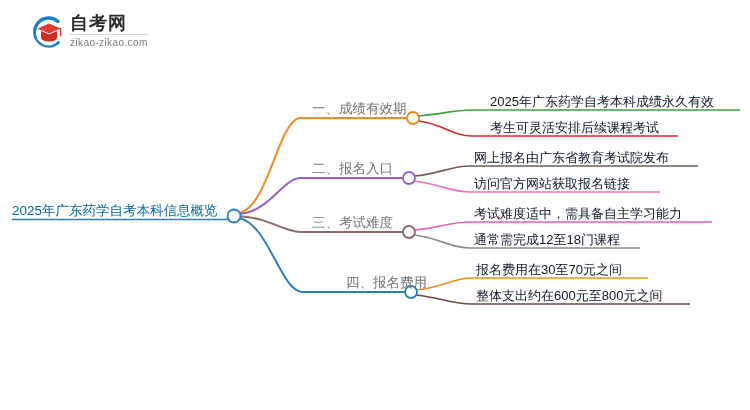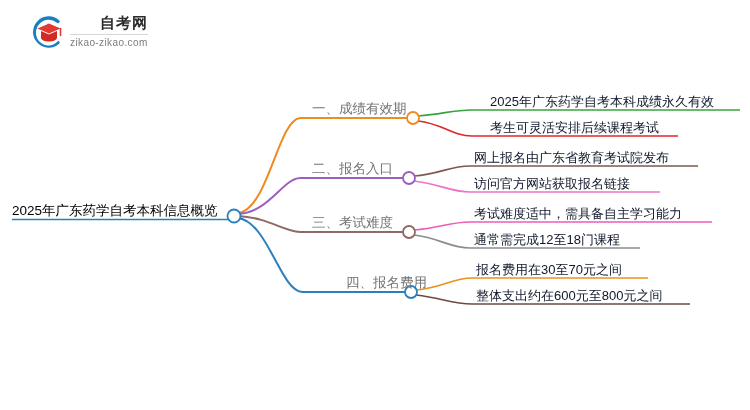--- a/index.html
+++ b/index.html
@@ -30,27 +30,26 @@
     width: 38px;
     height: 36px;
   }
   #brand-text {
     position: absolute;
     left: 70px;
     top: 14px;
     width: 78px;
   }
   #brand-name {
-    font-size: 15px;
+    font-size: 18px;
     font-weight: bold;
     color: #2b2b2b;
     letter-spacing: 1px;
     line-height: 18px;
     white-space: nowrap;
-    text-align: right;
   }
   #brand-divider {
     width: 78px;
     height: 1px;
     background: #d6d6d6;
     margin: 2px 0 2px 0;
   }
   #brand-url {
     font-size: 10px;
     color: #7d7d7d;
@@ -78,21 +77,21 @@
 
   .node-label {
     position: absolute;
     font-size: 13.5px;
     color: #3c3c3c;
     white-space: nowrap;
     line-height: 16px;
   }
   .root-label {
     font-size: 13.5px;
-    color: #000000;
+    color: #0369a1;
   }
   .branch-label {
     font-size: 13.5px;
     color: #737373;
   }
   .leaf-label {
     font-size: 13px;
     color: #0f172a;
   }
 </style>

